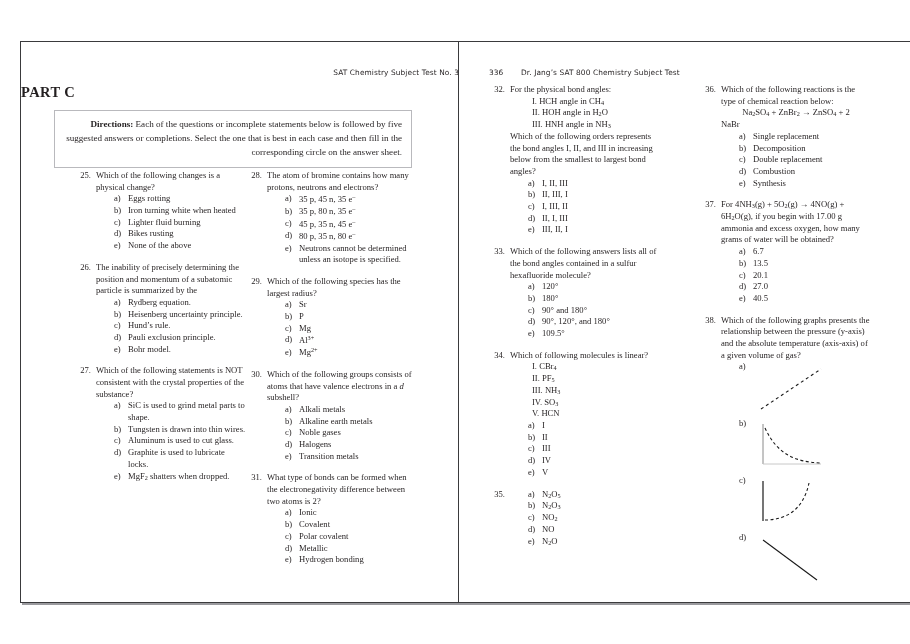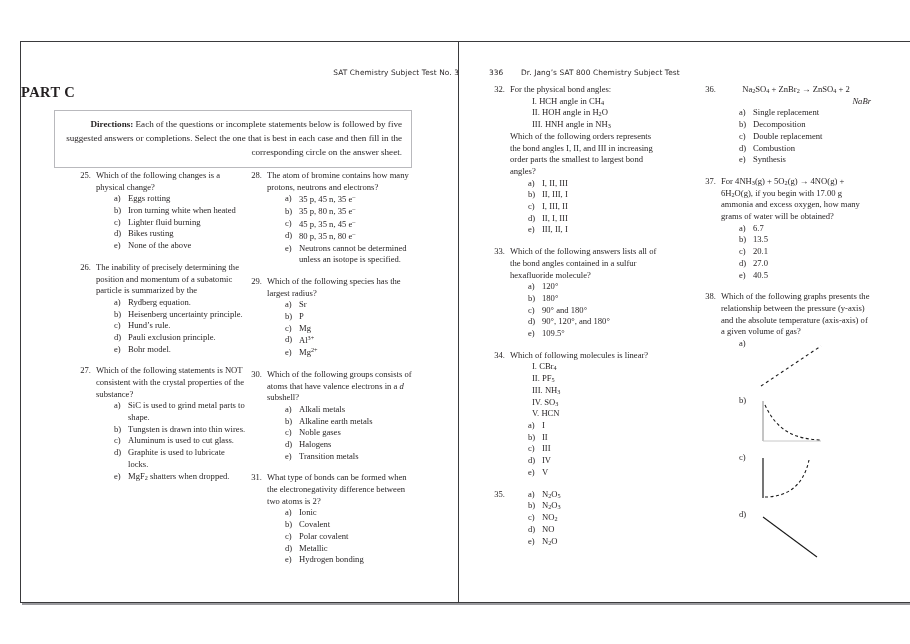--- a/index.html
+++ b/index.html
@@ -107,21 +107,21 @@
   .opt-letter {
     position: absolute;
     left: 0;
     top: 0;
   }
   .eq {
     display: block;
     text-align: center;
     padding: 0 2px;
   }
-  .eq-line2 { display: block; text-align: right; font-style: italic; }
+  .eq-line2 { display: block; text-align: left; }
   sub { font-size: 0.72em; vertical-align: -0.22em; }
   sup { font-size: 0.72em; vertical-align: 0.42em; }
   i { font-style: italic; }
 
   .graph-opts { padding-left: 18px; }
   .graph-item { position: relative; height: 57px; }
   .graph-item .glabel {
     position: absolute; left: 0; top: 0;
   }
   .graph-item svg {
@@ -236,21 +236,21 @@
 
     <div class="col col-a">
         <div class="q">
           <span class="q-num">32.</span>
           <span class="q-stem">For the physical bond angles:</span>
           <ul class="roman-list">
             <li>I. HCH angle in CH<sub>4</sub></li>
             <li>II. HOH angle in H<sub>2</sub>O</li>
             <li>III. HNH angle in NH<sub>3</sub></li>
           </ul>
-          <span class="q-stem">Which of the following orders represents the bond angles I, II, and III in increasing order parts the smallest to largest bond angles?</span>
+          <span class="q-stem">Which of the following orders represents the bond angles I, II, and III in increasing below from the smallest to largest bond angles?</span>
           <ul class="opts">
             <li><span class="opt-letter">a)</span><span>I, II, III</span></li>
             <li><span class="opt-letter">b)</span><span>II, III, I</span></li>
             <li><span class="opt-letter">c)</span><span>I, III, II</span></li>
             <li><span class="opt-letter">d)</span><span>II, I, III</span></li>
             <li><span class="opt-letter">e)</span><span>III, II, I</span></li>
           </ul>
         </div>
         <div class="q">
           <span class="q-num">33.</span>
@@ -288,20 +288,21 @@
             <li><span class="opt-letter">b)</span><span>N<sub>2</sub>O<sub>3</sub></span></li>
             <li><span class="opt-letter">c)</span><span>NO<sub>2</sub></span></li>
             <li><span class="opt-letter">d)</span><span>NO</span></li>
             <li><span class="opt-letter">e)</span><span>N<sub>2</sub>O</span></li>
           </ul>
         </div>
       </div>
     <div class="col col-b">
         <div class="q">
           <span class="q-num">36.</span>
+          <span class="q-stem">Which of the following reactions is the type of chemical reaction below:</span>
           <span class="eq">Na<sub>2</sub>SO<sub>4</sub> + ZnBr<sub>2</sub> → ZnSO<sub>4</sub> + 2</span>
           <span class="eq-line2">NaBr</span>
           <ul class="opts">
             <li><span class="opt-letter">a)</span><span>Single replacement</span></li>
             <li><span class="opt-letter">b)</span><span>Decomposition</span></li>
             <li><span class="opt-letter">c)</span><span>Double replacement</span></li>
             <li><span class="opt-letter">d)</span><span>Combustion</span></li>
             <li><span class="opt-letter">e)</span><span>Synthesis</span></li>
           </ul>
         </div>

